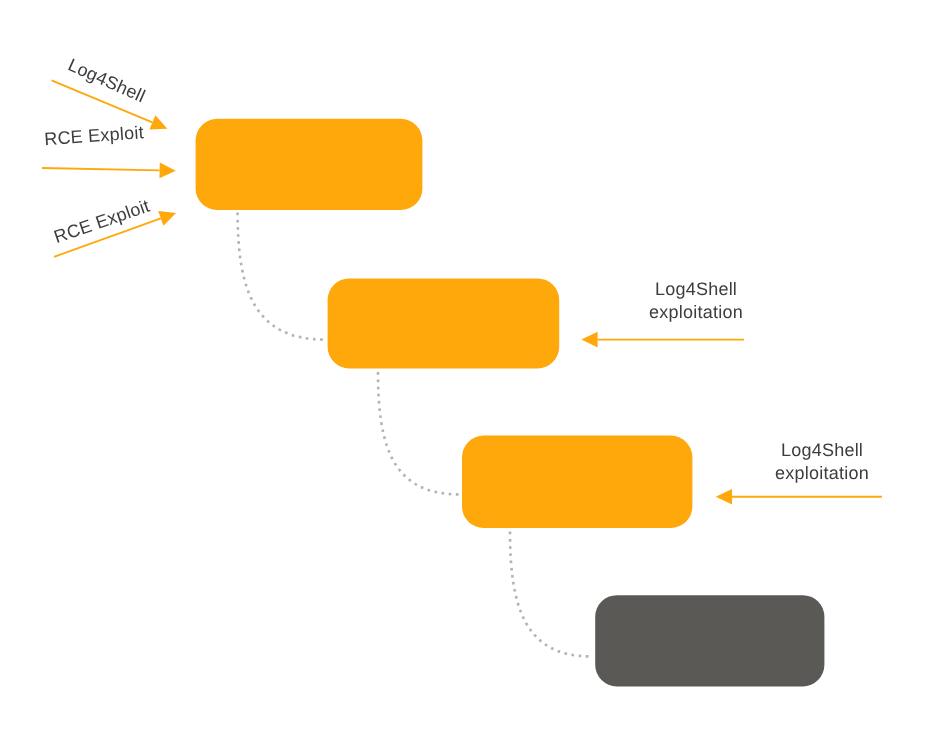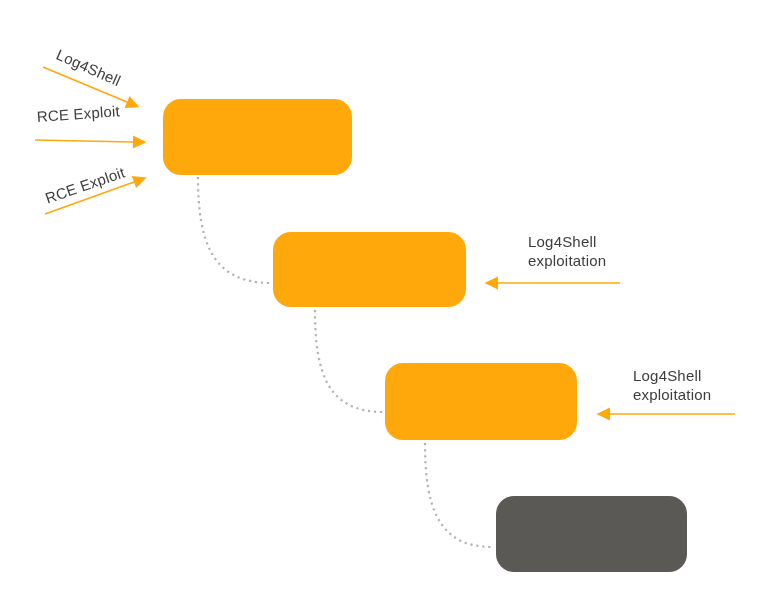--- a/index.html
+++ b/index.html
@@ -34,20 +34,21 @@
   .callout-label {
     position: absolute;
     font-size: 15px;
     line-height: 1.25;
     white-space: nowrap;
     letter-spacing: 0.2px;
   }
   .callout-label.wrap {
     white-space: normal;
     width: 104px;
+    text-align: center;
   }
   .lbl-log4shell {
     left: 57px; top: 45px;
     transform: rotate(24deg);
     transform-origin: 0 50%;
   }
   .lbl-rce-1 {
     left: 37px; top: 108px;
     transform: rotate(-4deg);
     transform-origin: 0 50%;

